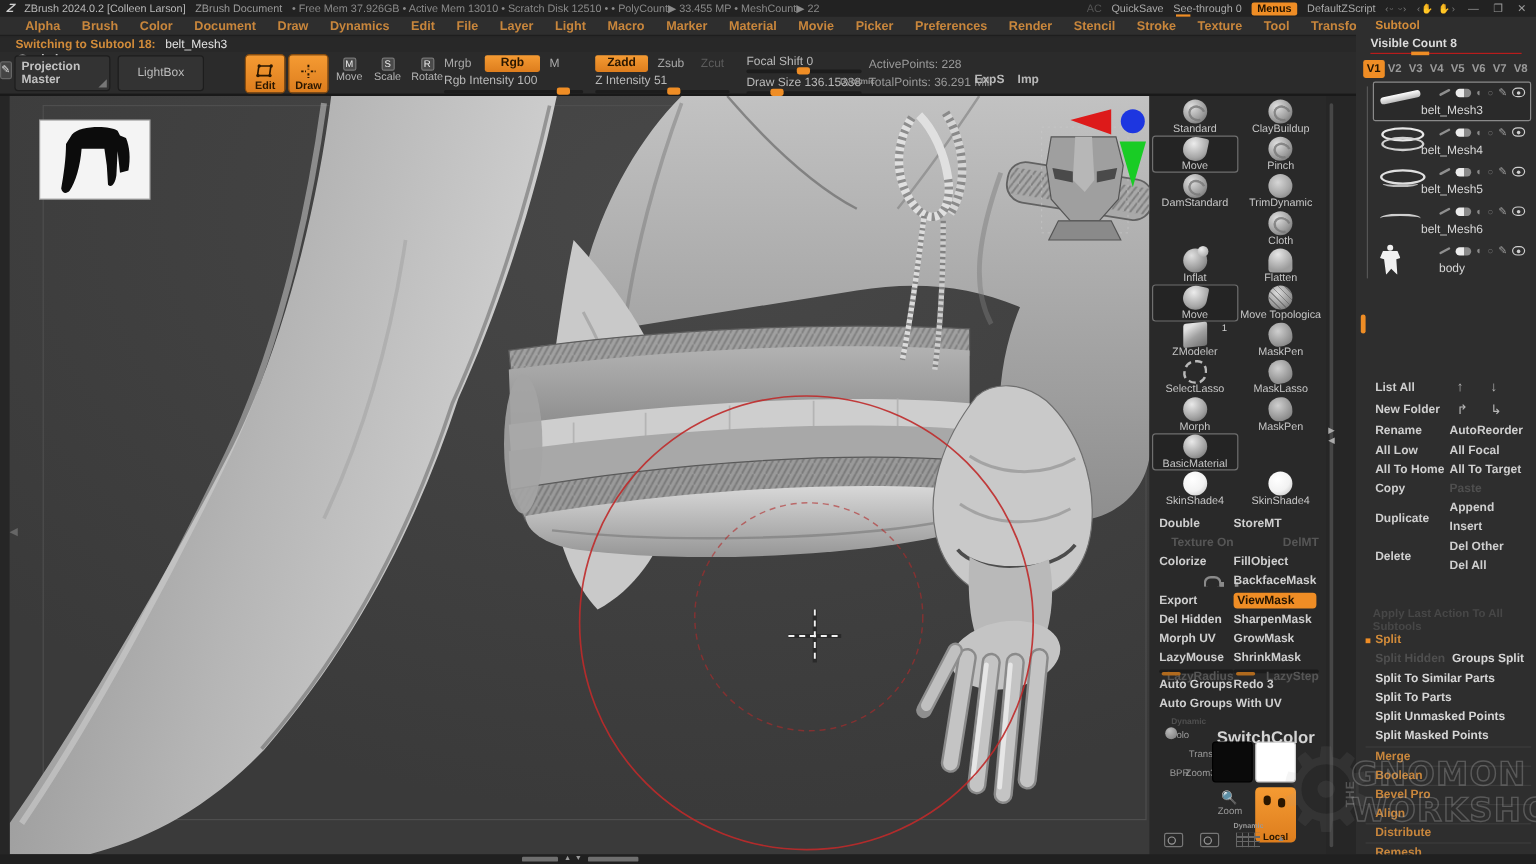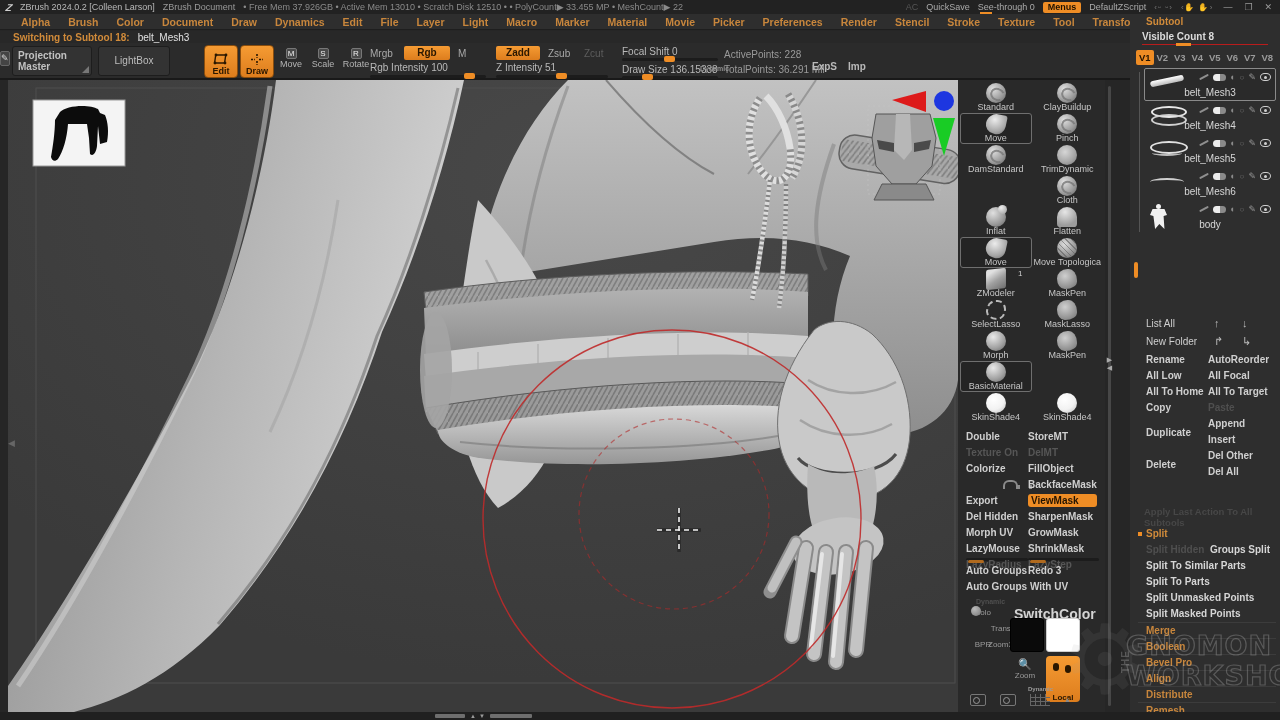--- a/index.html
+++ b/index.html
@@ -90,21 +90,21 @@
         background:linear-gradient(150deg,#e0e0e0 20%,#a0a0a0 55%,#6e6e6e);}
   .bicon.blob{border-radius:55% 45% 60% 40%/50% 60% 40% 55%;
         background:radial-gradient(circle at 40% 35%,#cfcfcf,#8d8d8d 70%,#666);}
   .bicon.lasso{background:none;border:2px dashed #b9b9b9;border-radius:55% 45% 50% 60%/60% 50% 55% 45%;}
   .bicon.sphere{background:radial-gradient(circle at 36% 30%,#e9e9e9,#a0a0a0 60%,#636363);}
   .bicon.sphere-white{background:radial-gradient(circle at 38% 32%,#ffffff,#f2f2f2 55%,#b9b9b9);}
   .bcell .bbadge{position:absolute;right:8px;top:0;font-size:8px;color:#cfcfcf;}
   
   .shelfbtns{position:absolute;top:350px;left:8px;width:133px;display:grid;grid-template-columns:62px 71px;row-gap:3px;}
   .sbtn{font-size:10px;font-weight:bold;color:#cfcfcf;line-height:13px;white-space:nowrap;position:relative;}
-  .sbtn.dim{color:#565656;}
+  .sbtn.dim{color:#565656;text-align:right;}
   .sbtn.active{background:#ef8d25;color:#241400;border-radius:3px;padding-left:3px;margin-right:2px;}
   .sbtn.span2{grid-column:1 / span 2;}
   .sbtn.slider::after{content:"";position:absolute;left:2px;bottom:-2px;width:16px;height:3px;background:#b06a1e;border-radius:2px;}
   .sbtn.icon-headphones::before{content:"";position:absolute;right:10px;top:2px;width:11px;height:7px;
         border:2px solid #8a8a8a;border-bottom:none;border-radius:6px 6px 0 0;}
   .sbtn.icon-headphones::after{content:"";position:absolute;right:8px;top:7px;width:3px;height:4px;background:#8a8a8a;
         box-shadow:12px 0 0 #8a8a8a;}
   
   .cluster{position:absolute;left:4px;top:528px;width:140px;height:104px;font-size:8px;color:#9a9a9a;}
   .cl-dynamic{position:absolute;left:14px;top:-10px;color:#4f4f4f;font-weight:bold;font-size:7px;}
@@ -159,21 +159,21 @@
   .st-thumb.rings::before{content:"";position:absolute;left:3px;top:1px;width:32px;height:8px;border:2px solid #e8e8e8;border-radius:50%;}
   .st-thumb.rings::after{content:"";position:absolute;left:3px;top:9px;width:32px;height:8px;border:2px solid #d0d0d0;border-radius:50%;}
   .st-thumb.rings2::before{content:"";position:absolute;left:2px;top:3px;width:34px;height:9px;border:2px solid #e0e0e0;border-radius:50%;}
   .st-thumb.rings2::after{content:"";position:absolute;left:4px;top:12px;width:30px;height:4px;border-bottom:2px solid #bbb;border-radius:50%;}
   .st-thumb.thin::before{content:"";position:absolute;left:2px;top:7px;width:34px;height:6px;border-top:2px solid #cfcfcf;border-radius:50%;}
   .st-thumb.body{height:28px;}
   .st-thumb.body::before{content:"";position:absolute;left:8px;top:0;width:5px;height:5px;border-radius:50%;background:#f0f0f0;}
   .st-thumb.body::after{content:"";position:absolute;left:2px;top:5px;width:17px;height:20px;background:#f0f0f0;
         clip-path:polygon(15% 0,85% 0,100% 30%,80% 35%,85% 100%,55% 75%,30% 100%,20% 35%,0 30%);}
   .p-scrollmark{position:absolute;left:4px;top:248px;width:4px;height:16px;background:#ef8d25;border-radius:2px;}
-  .p-rowbtn{position:absolute;left:16px;color:#cfcfcf;font-weight:normal;}
+  .p-rowbtn{position:absolute;left:16px;color:#cfcfcf;font-weight:bold;}
   .p-arrow{position:absolute;color:#b9b9b9;font-size:11px;}
   .p-grid{position:absolute;left:16px;top:338px;width:128px;display:grid;grid-template-columns:62px 66px;grid-auto-rows:16px;}
   .p-cell{color:#cfcfcf;font-weight:bold;line-height:15px;white-space:nowrap;}
   .p-cell.dim{color:#4f4f4f;}
   .p-cell.tall{grid-row:span 2;display:flex;align-items:center;}
   .p-apply{position:absolute;left:14px;top:492px;color:#474747;font-size:9.5px;font-weight:bold;}
   .p-split{position:absolute;left:8px;top:512px;width:138px;}
   .sp-row{position:relative;height:16px;line-height:15px;font-weight:bold;color:#d6d6d6;padding-left:8px;white-space:nowrap;}
   .sp-row.header{color:#d18b3a;}
   .sp-row.header::before{content:"";position:absolute;left:0;top:6px;width:4px;height:4px;background:#ef8d25;}

